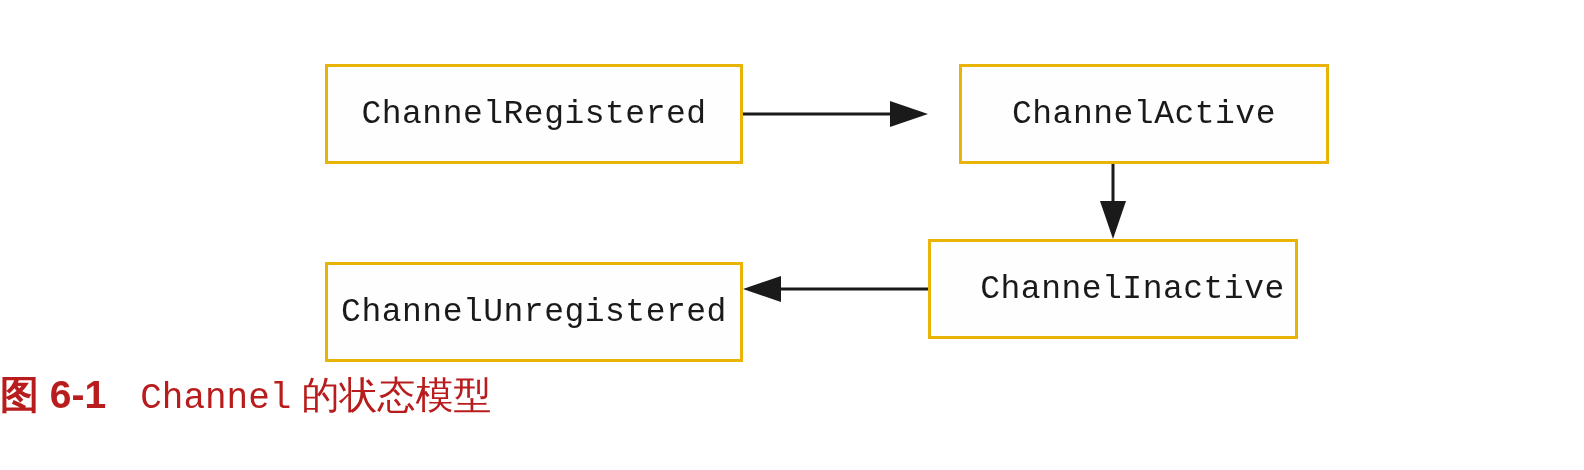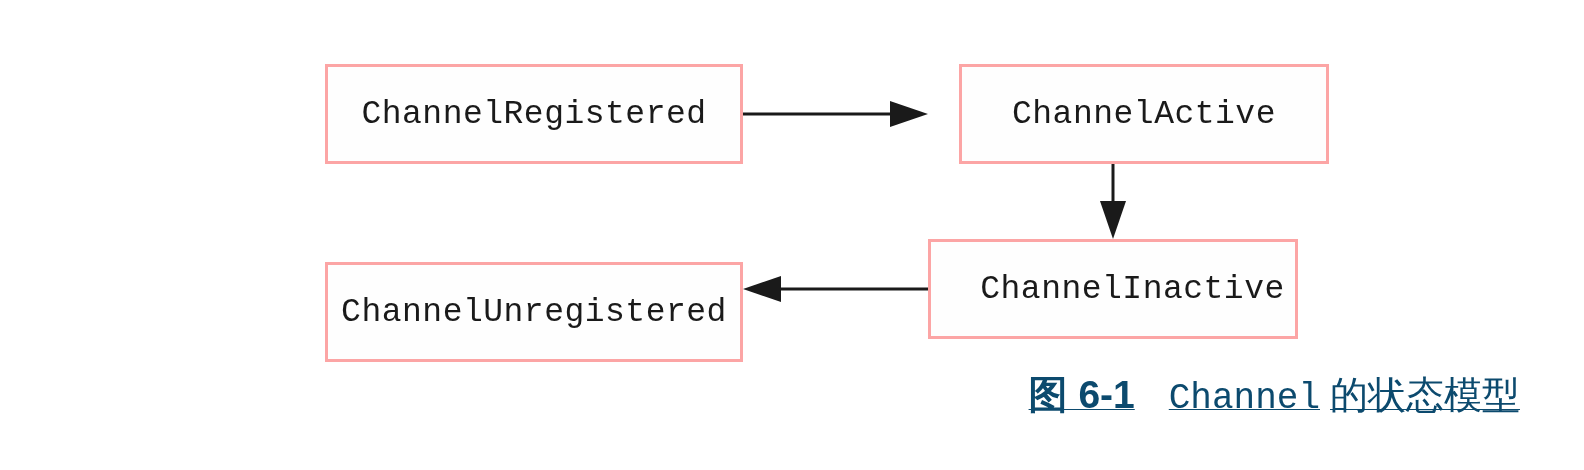--- a/index.html
+++ b/index.html
@@ -11,21 +11,21 @@
     overflow: hidden;
   }
   .canvas {
     position: relative;
     width: 1584px;
     height: 470px;
     background: #ffffff;
   }
   .node {
     position: absolute;
-    border: 3px solid #fca5a5;
+    border: 3px solid #eab308;
     background: #fefefe;
     display: flex;
     align-items: center;
     justify-content: center;
   }
   .node .label {
     font-family: "Liberation Mono", "DejaVu Sans Mono", monospace;
     font-size: 33px;
     color: #1a1a1a;
     letter-spacing: 0.5px;
@@ -44,24 +44,23 @@
     pointer-events: none;
   }
   .edges line    { stroke: #1a1a1a; stroke-width: 3; }
   .edges polygon { fill: #1a1a1a; }
 
   .caption {
     position: absolute;
     left: 0;
     top: 368px;
     width: 1520px;
-    text-align: right;
-    color: #0c4a6e;
+    text-align: left;
+    color: #b91c1c;
     white-space: nowrap;
-    text-decoration: underline;
   }
   .caption .fig-label {
     font-family: "Liberation Sans", sans-serif;
     font-weight: 600;
     font-size: 39px;
     margin-right: 34px;
   }
   .caption .code-term {
     font-family: "Liberation Mono", "DejaVu Sans Mono", monospace;
     font-size: 36px;

